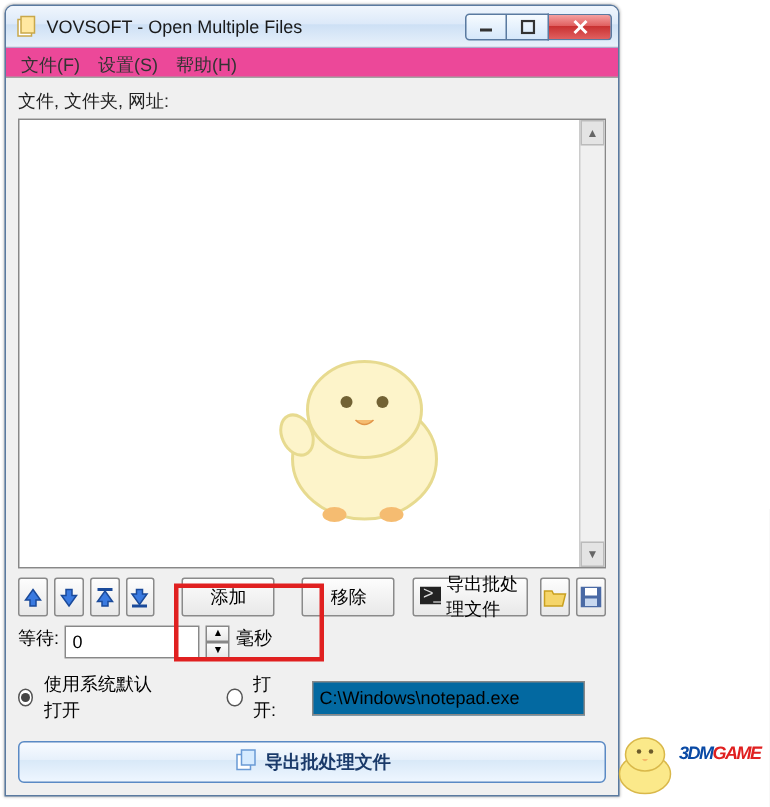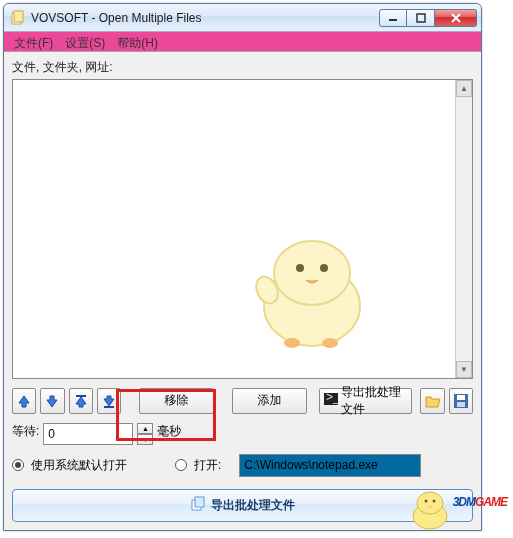--- a/index.html
+++ b/index.html
@@ -1,18 +1,18 @@
 <!DOCTYPE html>
 <html><head>
 <meta charset="utf-8">
 <style>
 * { box-sizing: border-box; margin: 0; padding: 0; font-family: "Microsoft YaHei", "SimSun", Arial, sans-serif; font-size: 12px; }
 body { background: #fff; width: 513px; height: 538px; position: relative; overflow: hidden; }
 
-.window { position: absolute; left: 3px; top: 3px; width: 479px; height: 528px; border: 1px solid #5a7aa0; border-radius: 6px 6px 0 0; background: #f0f0f0; box-shadow: 0 0 2px rgba(0,0,0,0.3); }
+.window { position: absolute; left: 3px; top: 3px; width: 410px; height: 528px; border: 1px solid #5a7aa0; border-radius: 6px 6px 0 0; background: #f0f0f0; box-shadow: 0 0 2px rgba(0,0,0,0.3); }
 
 .titlebar { height: 28px; background: linear-gradient(#f0f6fd, #dce9f9 45%, #cde0f5 46%, #e8f1fb); border-bottom: 1px solid #aac; border-radius: 5px 5px 0 0; display: flex; align-items: center; padding: 0 4px 0 6px; }
 .titlebar .app-icon { width: 16px; height: 16px; margin-right: 5px; display:inline-flex; align-items:center; justify-content:center;}
 .titlebar .title { flex: 1; color: #1a1a1a; font-size: 12px; }
 .win-btns { display: flex; gap: 0; }
 .win-btn { width: 28px; height: 18px; border: 1px solid #5a7aa0; background: linear-gradient(#f6fbff,#d5e7fa); display:flex; align-items:center; justify-content:center; font-size:10px; color:#333; }
 .win-btn.min { border-radius: 3px 0 0 3px; }
 .win-btn.max { border-left:0; }
 .win-btn.close { width: 42px; border-left:0; border-radius:0 3px 3px 0; background: linear-gradient(#f5a0a0, #e06060 45%, #c83030 46%, #e06060); color:#fff; font-weight:bold; }
 
@@ -133,25 +133,25 @@
             <path d="M8 4 L13 11 L10 11 L10 14 L6 14 L6 11 L3 11 Z" fill="#3a7ae0" stroke="#1a4a9a"></path>
           </svg>
         </div>
       <div class="icon-btn">
           <svg width="16" height="16">
             <line x1="3" y1="14" x2="13" y2="14" stroke="#1a4a9a" stroke-width="2"></line>
             <path d="M8 13 L13 6 L10 6 L10 3 L6 3 L6 6 L3 6 Z" fill="#3a7ae0" stroke="#1a4a9a"></path>
           </svg>
         </div>
 
+      <div class="push-btn btn-add" style="margin-left:14px;">
+          <span>添加</span>
+        </div>
       <div class="push-btn btn-remove">
           <span>移除</span>
-        </div>
-      <div class="push-btn btn-add" style="margin-left:14px;">
-          <span>添加</span>
         </div>
       <div class="push-btn btn-export">
         <span><svg width="14" height="12">
               <rect width="14" height="12" fill="#222"></rect>
               <text x="2" y="8" fill="#ddd" font-size="7">&gt;_</text>
             </svg></span>
         <span>导出批处理文件</span>
       </div>
 
       <div class="spacer"></div>

